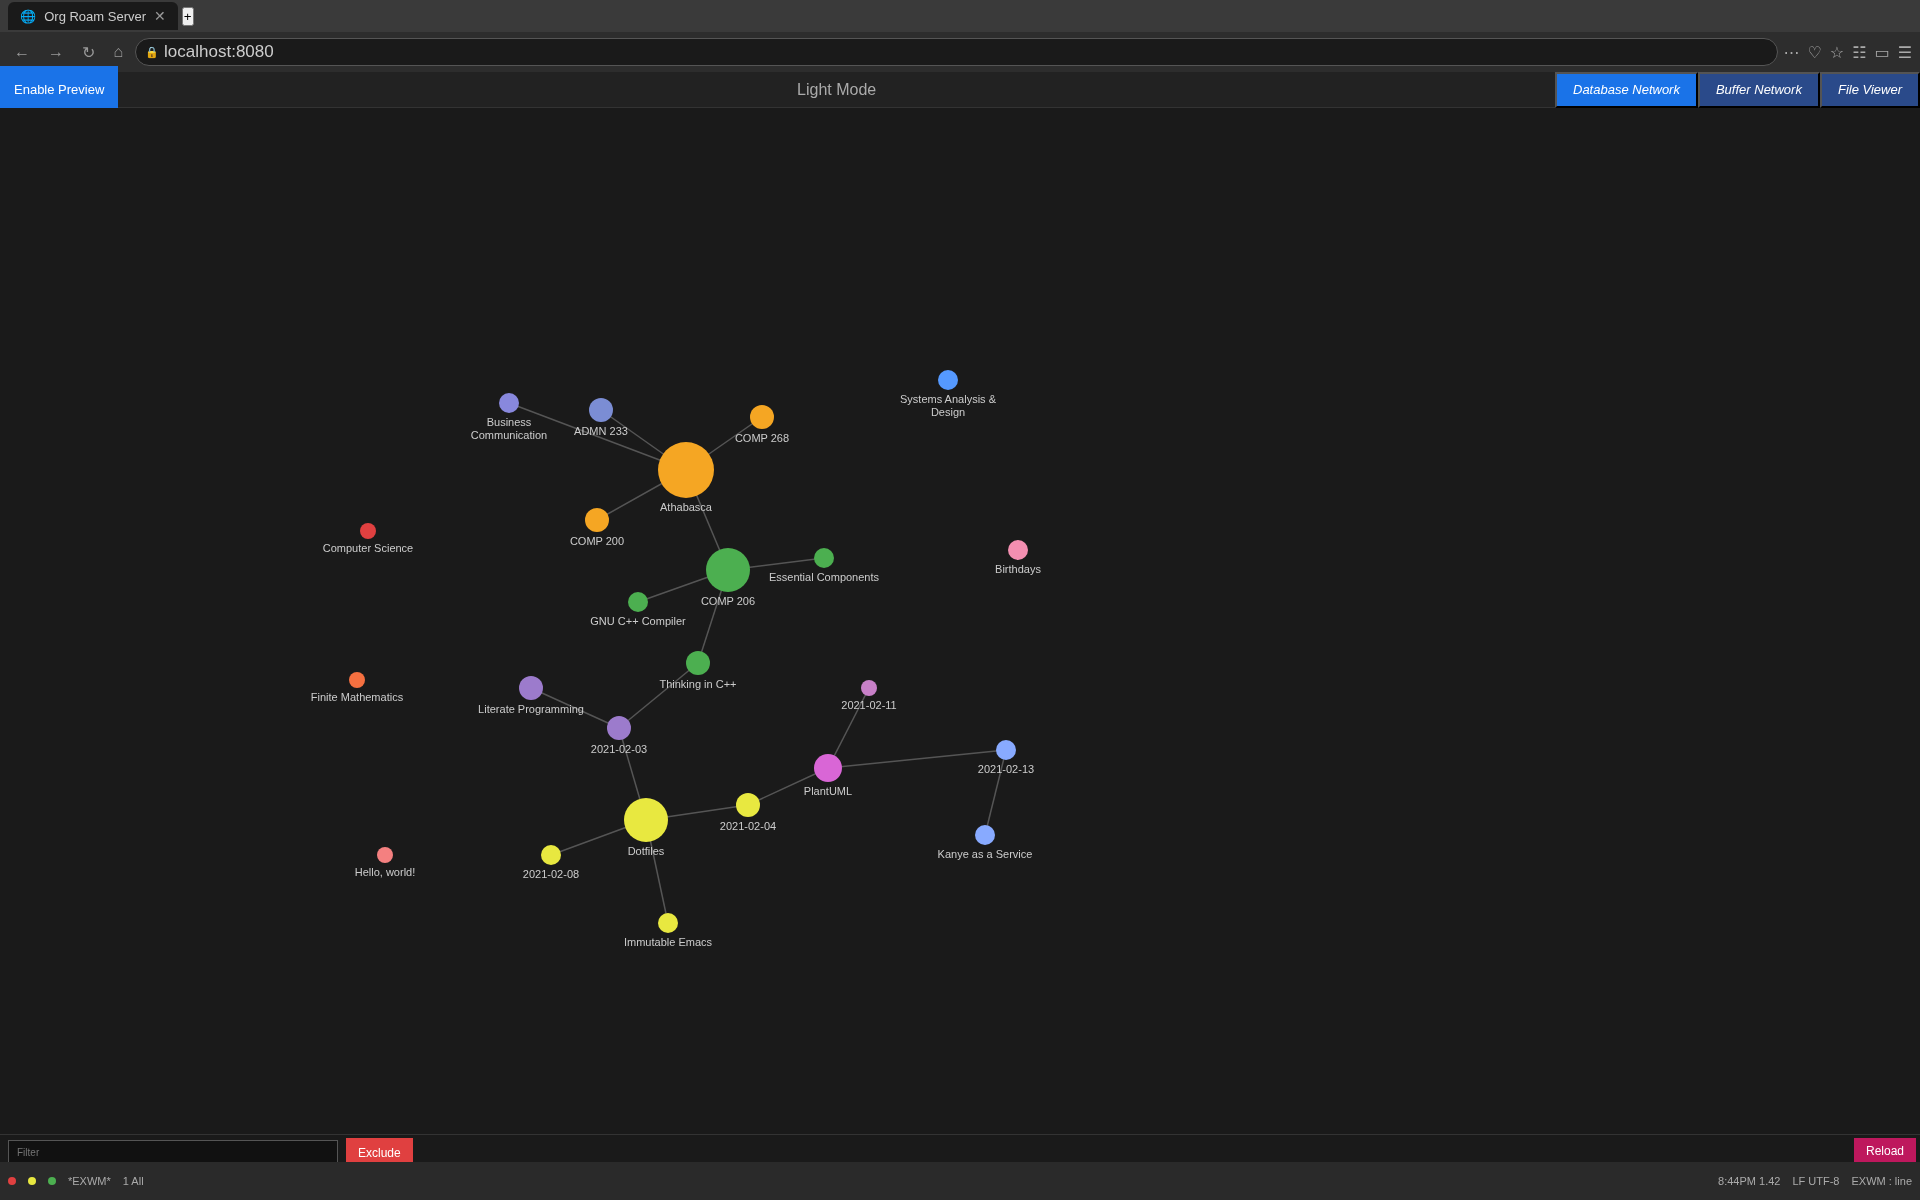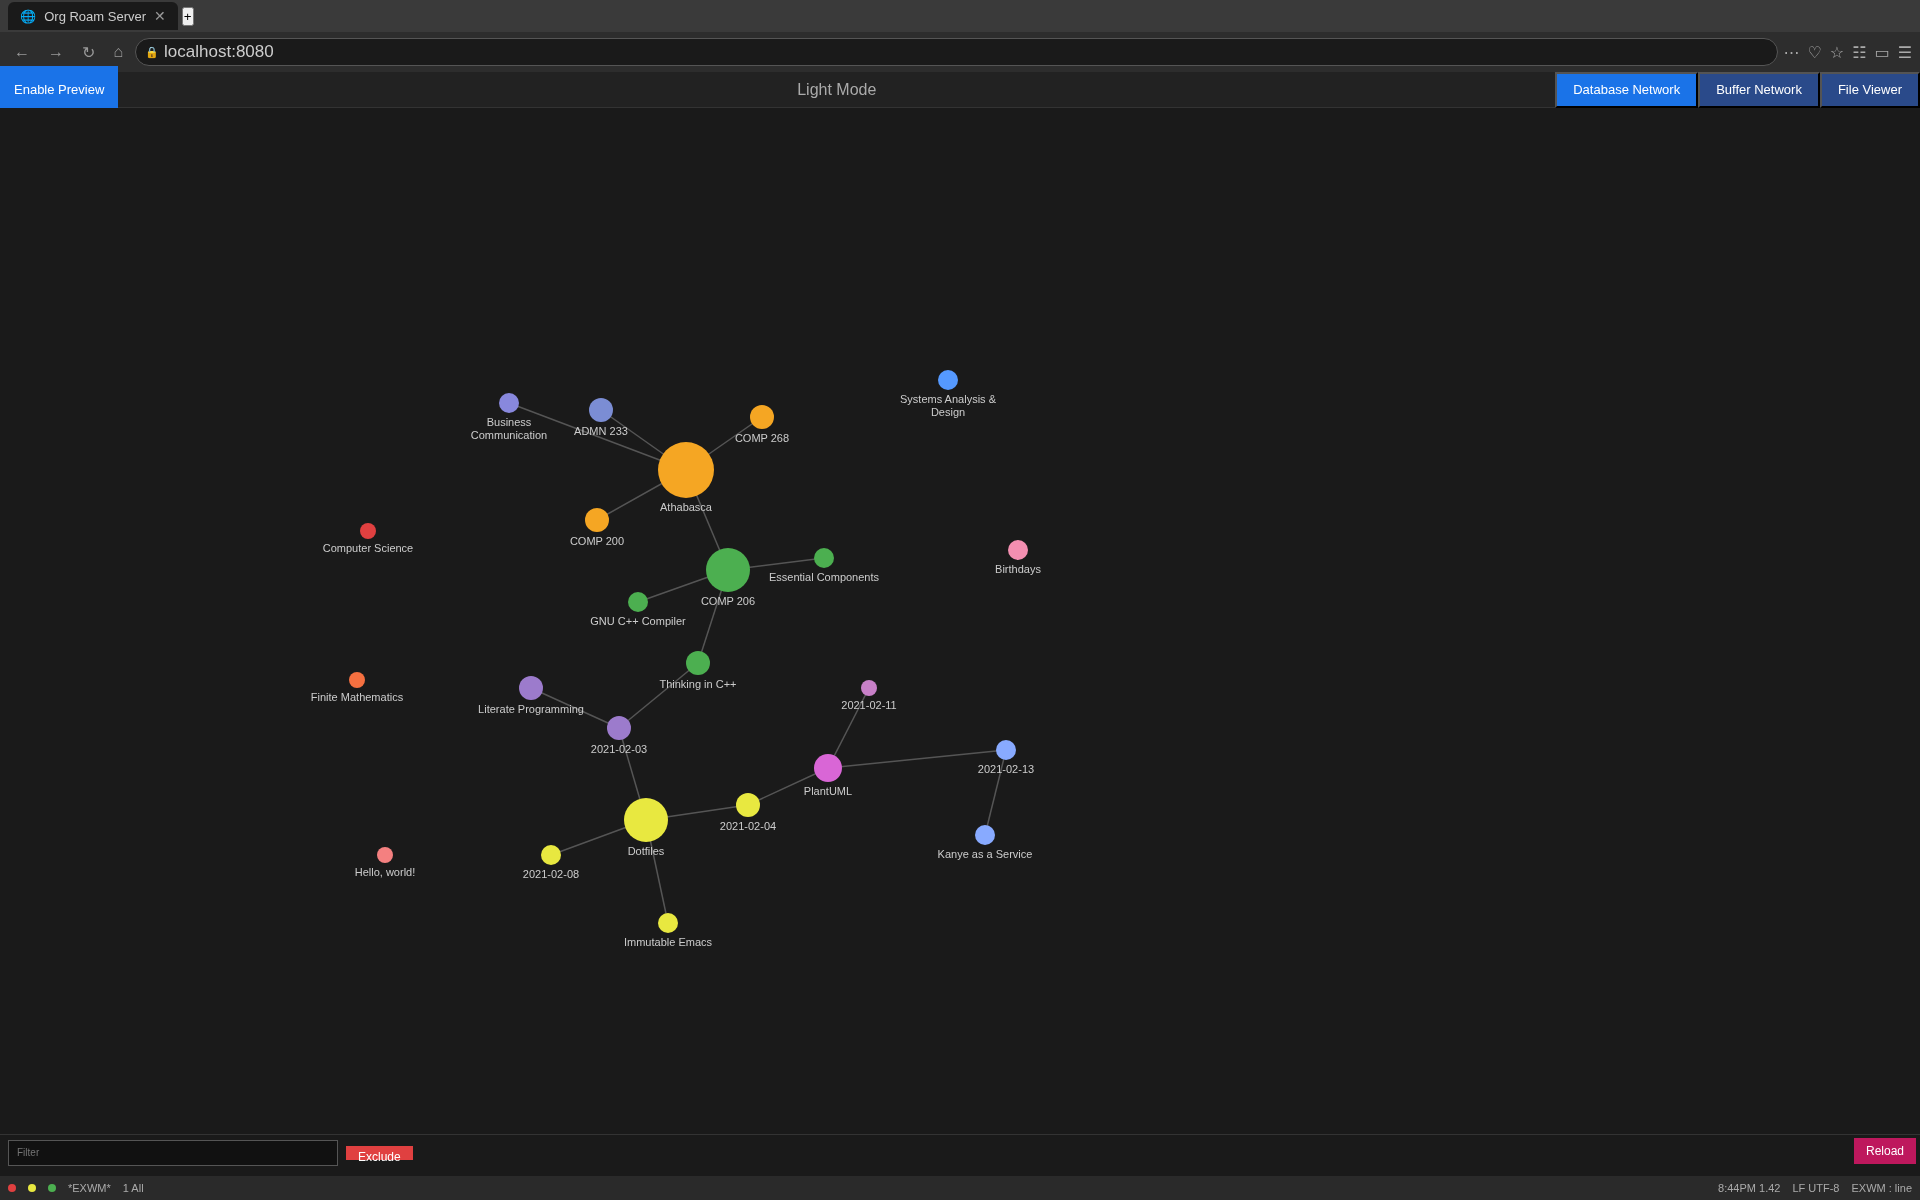--- a/index.html
+++ b/index.html
@@ -17,35 +17,35 @@
     .lock-icon { position: absolute; left: 10px; color: #aaa; font-size: 11px; }
     .toolbar-right { display: flex; gap: 8px; align-items: center; }
     .toolbar-icon { color: #aaa; font-size: 16px; cursor: pointer; }
 
     
     .app-header { background: #222; height: 36px; display: flex; align-items: center; justify-content: space-between; border-bottom: 1px solid #333; }
     .header-left { display: flex; align-items: center; }
     .enable-preview-btn { background: #1a73e8; color: white; border: none; padding: 6px 14px; font-size: 13px; cursor: pointer; height: 48px; }
     .header-center { color: #aaa; font-size: 16px; }
     .header-right { display: flex; align-items: center; }
-    .nav-tab { color: white; padding: 6px 16px; font-size: 13px; cursor: pointer; height: 36px; display: flex; align-items: center; }
+    .nav-tab { color: white; padding: 6px 16px; font-size: 13px; cursor: pointer; height: 36px; display: flex; align-items: center; font-style: italic; }
     .nav-tab.active { background: #1a73e8; }
     .nav-tab:not(.active) { background: #2a4a8a; }
 
     
     .graph-area { background: #1a1a1a; position: relative; overflow: hidden; }
 
     
     .bottom-bar { position: fixed; bottom: 30px; left: 0; right: 0; height: 36px; display: flex; align-items: center; padding: 0 8px; gap: 8px; background: #1a1a1a; border-top: 1px solid #333; }
     .filter-input { flex: 1; max-width: 330px; background: #111; border: 1px solid #555; color: #ccc; padding: 4px 8px; font-size: 10px; height: 26px; }
-    .exclude-btn { background: #e04040; color: white; border: none; padding: 4px 12px; font-size: 12px; cursor: pointer; height: 14px; }
+    .exclude-btn { background: #e04040; color: white; border: none; padding: 4px 12px; font-size: 12px; cursor: pointer; height: 30px; }
     .reload-btn { position: fixed; bottom: 36px; right: 4px; background: #be185d; color: white; border: none; padding: 4px 12px; font-size: 12px; cursor: pointer; height: 26px; }
 
     
-    .status-bar { position: fixed; bottom: 0; left: 0; right: 0; height: 24px; background: #2a2a2a; display: flex; align-items: center; padding: 0 8px; gap: 12px; font-size: 11px; color: #aaa; }
+    .status-bar { position: fixed; bottom: 0; left: 0; right: 0; height: 38px; background: #2a2a2a; display: flex; align-items: center; padding: 0 8px; gap: 12px; font-size: 11px; color: #aaa; }
     .status-dot { width: 8px; height: 8px; border-radius: 50%; display: inline-block; }
     .status-right { margin-left: auto; }
 
     
     .graph-svg { width: 100%; height: 100%; }
 
     
     .node-label { font-size: 11px; fill: #ccc; text-anchor: middle; pointer-events: none; }
   </style>
 </head>

